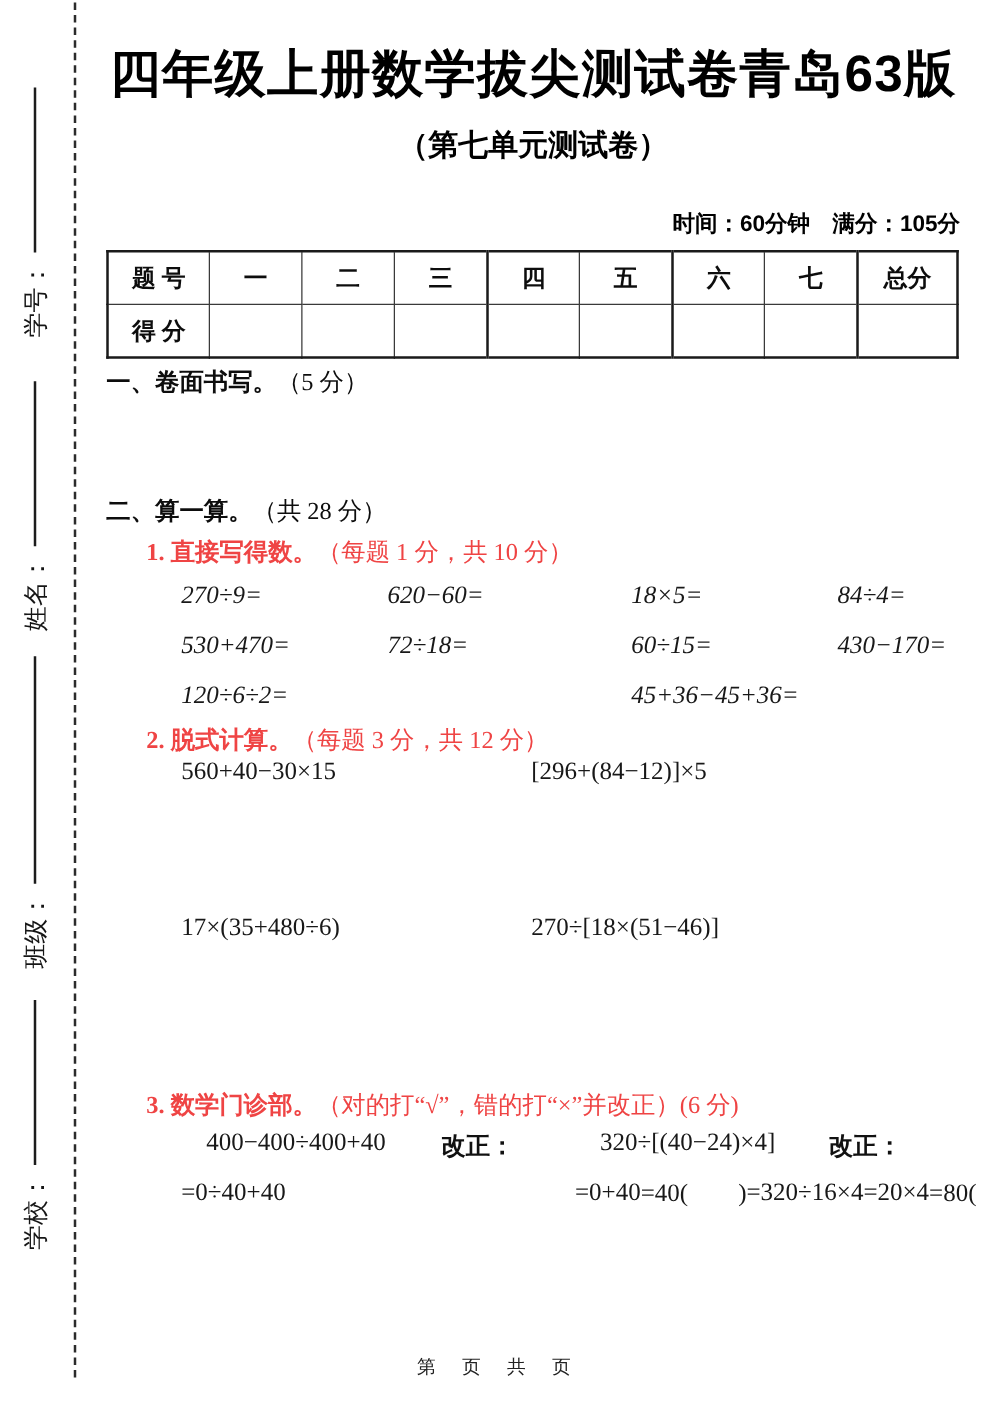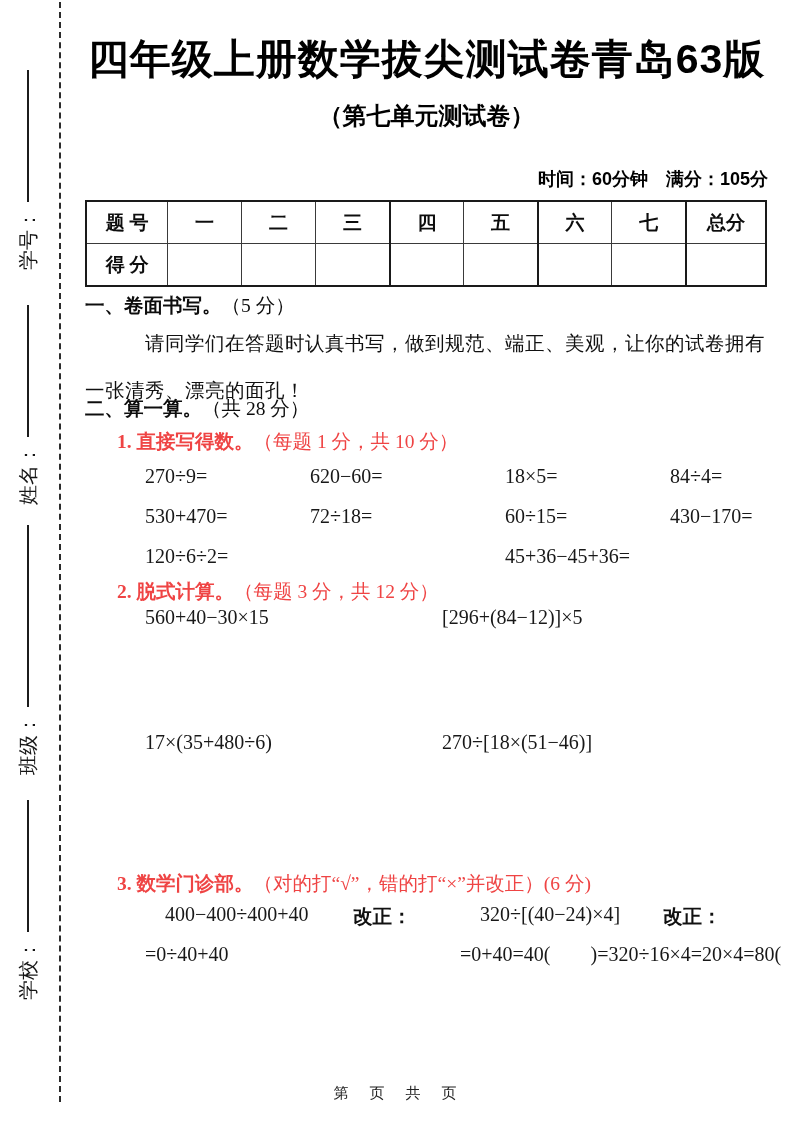--- a/index.html
+++ b/index.html
@@ -68,27 +68,27 @@
   }
   .s2-head{top:395px;}
   .q-head{position:absolute;left:117px;font-size:19.5px;color:#ef4444;white-space:nowrap;}
   .q-head .b{font-weight:900;}
   .q1-head{top:428px;}
   .math{font-family:"Liberation Serif","DejaVu Serif",serif;font-size:20px;color:#181818;}
   .q1-grid{
     position:absolute;left:85px;top:456px;width:698px;
     display:grid;grid-template-columns:165px 195px 165px 1fr;
     padding-left:60px;box-sizing:border-box;
-    grid-auto-rows:40px;align-items:center;
+    grid-auto-rows:40px;align-items:center;font-style:italic;
   }
   .q2-head{top:578px;}
   .q2-row{
     position:absolute;left:85px;width:698px;
     display:grid;grid-template-columns:280px 1fr;
-    padding-left:60px;box-sizing:border-box;gap:17px;
+    padding-left:60px;box-sizing:border-box;
   }
   .q2-r1{top:606px;}
   .q2-r2{top:731px;}
   .q3-head{top:870px;}
   .q3-line{position:absolute;left:85px;top:903px;width:698px;height:28px;}
   .q3-line .item{position:absolute;white-space:nowrap;}
   .q3-line .p1{left:80px;}
   .q3-line .c1{left:268px;font-weight:700;font-size:19.5px;}
   .q3-line .p2{left:395px;}
   .q3-line .c2{left:578px;font-weight:700;font-size:19.5px;}
@@ -155,21 +155,20 @@
       <td class="thick-left"></td>
       <td></td>
       <td class="thick-left col-last"></td>
     </tr>
   </tbody>
     </table>
 
   <div class="sec-head s1-head">
     <span class="b">一、卷面书写。</span><span>（5 分）</span>
   </div>
-  <div class="s1-body">请同学们在答题时认真书写，做到规范、端正、美观，让你的试卷拥有一张清秀、漂亮的面孔！</div>
 
   <div class="sec-head s2-head">
     <span class="b">二、算一算。</span><span>（共 28 分）</span>
   </div>
 
   <div class="q-head q1-head">
     <span class="b">1.</span>
     <span class="b">直接写得数。</span><span>（每题 1 分，共 10 分）</span>
   </div>
   <div class="q1-grid">

